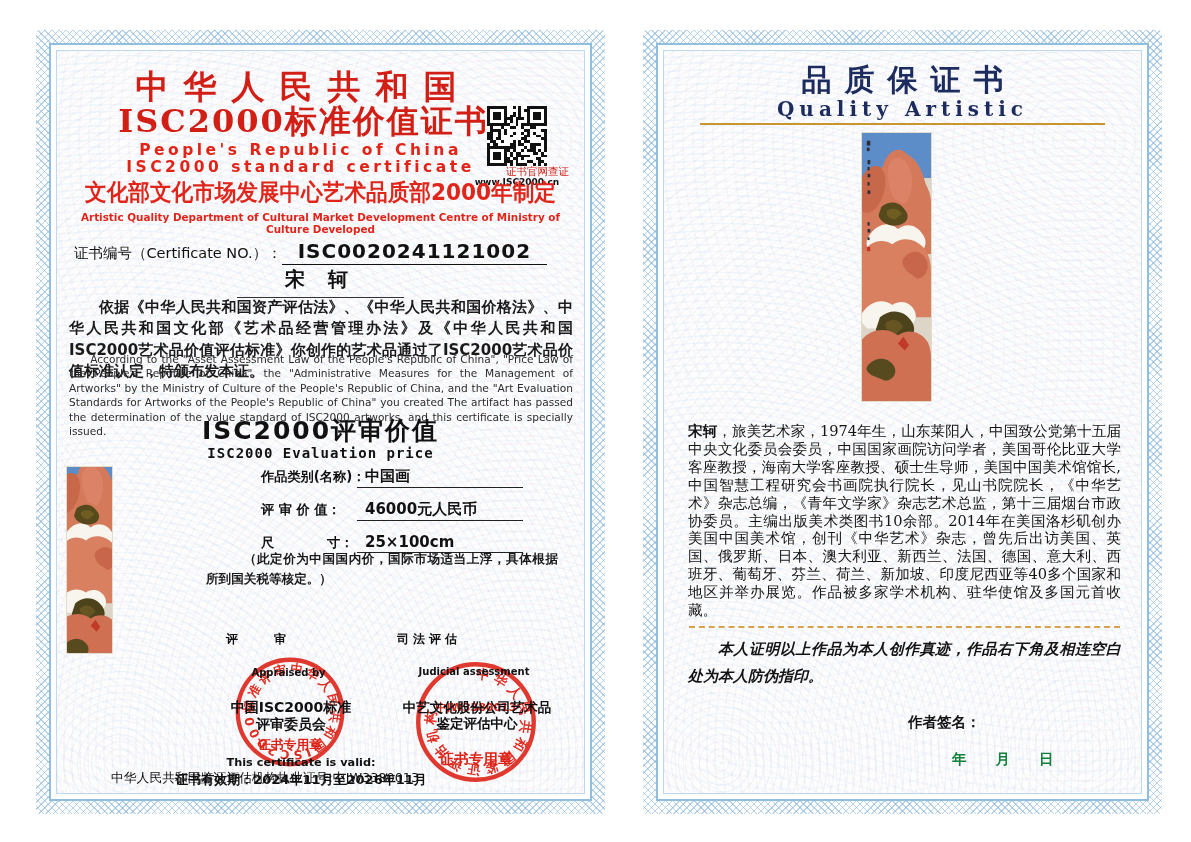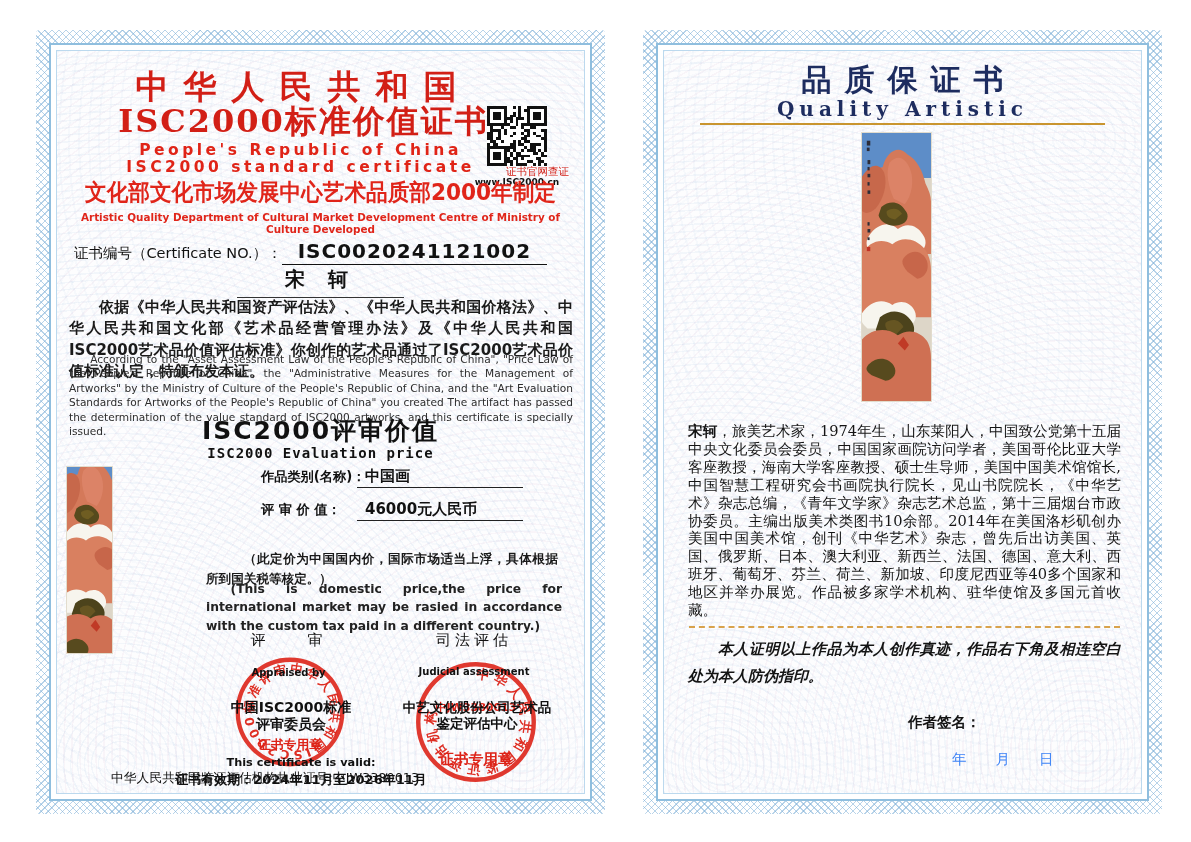--- a/index.html
+++ b/index.html
@@ -54,21 +54,21 @@
            font-size:14px;font-weight:bold;color:#111;letter-spacing:1px;}
   .fields{left:200px;top:411px;width:270px;}
   .field-row{margin-bottom:11px;white-space:nowrap;}
   .field-label{display:inline-block;width:96px;font-size:13.2px;font-weight:bold;color:#111;}
   .field-value{display:inline-block;width:158px;border-bottom:1.5px solid #222;
                font-size:15px;font-weight:bold;color:#111;padding:0 0 1px 8px;}
   .note-cn{left:145px;top:494px;width:352px;font-size:12.6px;font-weight:bold;color:#1a1a1a;
            line-height:1.55;text-indent:3em;text-align:justify;}
   .note-en{left:145px;top:525px;width:356px;font-size:12.3px;font-weight:600;color:#222;
            line-height:1.5;text-indent:2em;text-align:justify;}
-  .sec-head{font-size:15px;font-weight:normal;color:#111;letter-spacing:4px;text-align:center;}
+  .sec-head{font-size:12px;font-weight:bold;color:#111;letter-spacing:4px;text-align:left;}
   .sec-sub{font-size:10px;font-weight:bold;color:#111;text-align:center;}
   .stamp{position:absolute;z-index:1;}
   .org{z-index:3;text-align:center;font-weight:bold;color:#101010;line-height:1.2;}
   .validity-cn{left:80px;top:684px;width:320px;font-size:13px;font-weight:bold;color:#111;text-align:center;z-index:3;margin-top:32px;}
   .validity-en{left:80px;top:701px;width:320px;font-size:11.3px;font-weight:bold;color:#111;text-align:center;z-index:3;}
   .license{left:50px;top:715px;width:390px;font-size:12.8px;color:#111;text-align:left;z-index:3;}
   .painting{box-shadow:0 0 0 1px #e2dccd;background:#ddd6c8;}
   .painting svg{display:block;width:100%;height:100%;}
   
   .r-title-cn{left:0;top:5px;width:100%;font-family:"DejaVu Serif","Liberation Serif",serif;
@@ -77,22 +77,22 @@
               font-weight:bold;font-size:20px;letter-spacing:5px;color:#1d2c5f;}
   .gold-rule{left:32px;top:68px;width:405px;height:0;border-top:2.4px solid #c9952f;}
   .bio{left:20px;top:367px;width:433px;font-family:"DejaVu Serif","Liberation Serif",serif;
        font-size:14.6px;color:#141414;line-height:17.9px;text-align:justify;}
   .bio b{font-weight:bold;}
   .sep{left:21px;top:571px;width:431px;height:0;border-top:2px dashed #d8a24c;}
   .statement{left:20px;top:581px;width:433px;font-size:15px;font-weight:bold;color:#141414;
              line-height:1.8;text-indent:2em;text-align:justify;font-style:italic;}
   .sig-label{left:240px;top:658px;font-size:14.5px;color:#141414;
              font-family:"DejaVu Serif","Liberation Serif",serif;font-weight:bold;}
-  .date-label{left:284px;top:695px;font-size:14.5px;color:#3b82f6;
-              font-family:"DejaVu Serif","Liberation Serif",serif;font-weight:normal;}
+  .date-label{left:284px;top:695px;font-size:14.5px;color:#15803d;
+              font-family:"DejaVu Serif","Liberation Serif",serif;font-weight:bold;}
 </style>
 </head>
 <body>
 
 <svg width="0" height="0" style="position:absolute" aria-hidden="true">
   <defs>
     <g id="ptg">
       <rect width="100" height="390" fill="#ddd6c8"></rect>
       <rect width="100" height="66" fill="#5d8dc8"></rect>
       <path d="M0,108 C6,66 18,54 30,50 C36,26 54,18 66,32 C80,40 88,56 92,74 C97,84 100,92 100,100 L100,176 L0,176 Z" fill="#d4795a"></path>
@@ -395,27 +395,29 @@
         <div class="abs ctr eval-cn">ISC2000评审价值</div>
         <div class="abs ctr eval-en">ISC2000 Evaluation price</div>
 
         <div class="abs fields">
           <div class="field-row">
             <span class="field-label">作品类别(名称)：</span><span class="field-value">中国画</span>
           </div>
           <div class="field-row">
             <span class="field-label">评 审 价 值：</span><span class="field-value">46000元人民币</span>
           </div>
+          <div class="field-row">
+            <span class="field-label">尺　　　　寸：</span><span class="field-value">25×100cm</span>
+          </div>
         </div>
 
         <div class="abs note-cn">（此定价为中国国内价，国际市场适当上浮，具体根据所到国关税等核定。）</div>
-        <div class="abs note-en">(This is domestic price,the price for international market may be rasied in accordance with the custom tax paid in a different country.)</div>
 
         <div class="abs sec-head" style="left:165px;top:576px;width:125px;z-index:3;">评　　审</div>
-        <div class="abs sec-head" style="left:348px;top:576px;width:130px;z-index:3;">司法评估</div>
+        <div class="abs sec-head" style="left:336px;top:576px;width:130px;z-index:3;">司法评估</div>
         <div class="abs sec-sub" style="left:165px;top:612px;width:125px;z-index:3;">Appraised by</div>
         <div class="abs sec-sub" style="left:340px;top:611px;width:146px;z-index:3;">Judicial assessment</div>
 
         <svg class="stamp" style="left:172px;top:600px;width:114px;height:114px;" viewBox="0 0 120 120">
           <circle cx="60" cy="60" r="55" fill="none" stroke="#dd2318" stroke-width="4.5" opacity=".9"></circle>
           <defs>
               <path id="arc1" d="M60,19 A41,41 0 1 1 59.98,19.001" fill="none"></path>
             </defs>
           <text font-size="13" font-weight="bold" fill="#dd2318" letter-spacing="3" opacity=".95">
             <textPath href="#arc1">中华人民共和国ISC2000标准评审</textPath>

